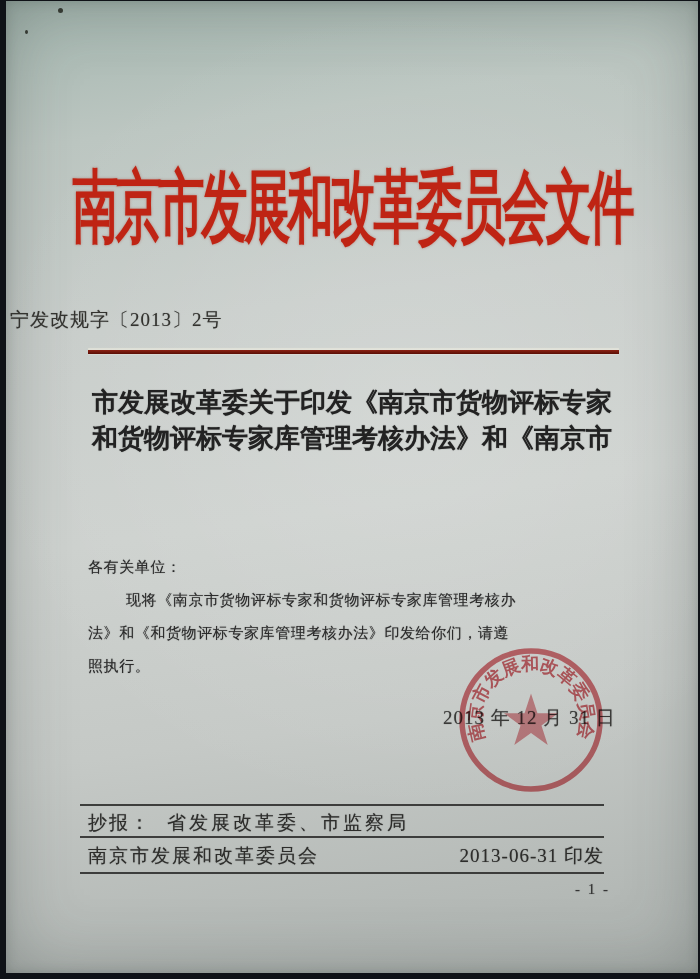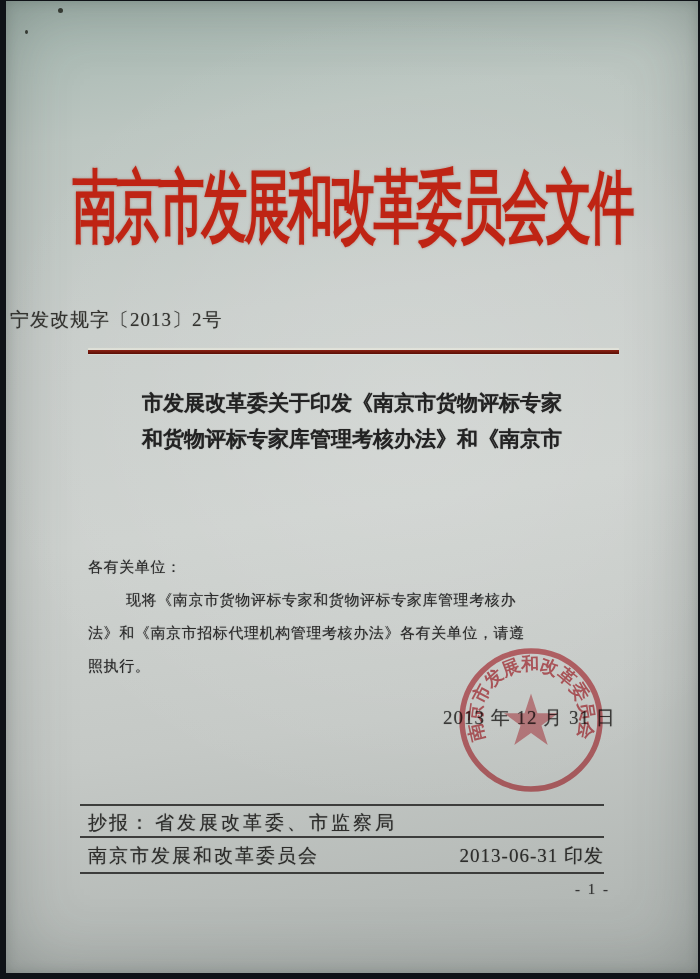--- a/index.html
+++ b/index.html
@@ -33,21 +33,21 @@
     font-size:19px;letter-spacing:1px;color:#33332f;
     text-shadow:0 0 1px rgba(40,40,40,.45);
   }
   .red-rule{
     position:absolute;top:349px;left:82px;width:531px;height:4px;
     background:linear-gradient(#8c2214,#5a0e05);
     box-shadow:0 -2px 1px rgba(240,238,226,.55), 0 1px 1px rgba(240,238,226,.35);
   }
   .title-block{
     position:absolute;top:384px;left:0;width:100%;text-align:center;
-    font-size:21px;font-weight:700;line-height:36px;color:#222;
+    font-size:26px;font-weight:700;line-height:36px;color:#222;
     text-shadow:0 0 1px rgba(20,20,20,.55);
     white-space:nowrap;
   }
   .body-block{
     position:absolute;top:550px;left:82px;width:540px;
     font-size:15px;line-height:33px;letter-spacing:.6px;color:#2b2b2b;
     text-shadow:0 0 1px rgba(40,40,40,.5);
   }
   .body-line{white-space:nowrap;}
   .body-line.indent{text-indent:38px;}
@@ -63,21 +63,21 @@
   }
   .hr{position:absolute;left:74px;width:524px;height:2px;background:#2f2f2d;opacity:.9;}
   .hr1{top:803px;}.hr2{top:835px;}.hr3{top:871px;}
   .footer-row{
     position:absolute;left:74px;width:524px;padding-left:8px;box-sizing:border-box;
     font-size:19px;letter-spacing:2px;color:#2d2d2b;
     text-shadow:0 0 1px rgba(40,40,40,.5);
     white-space:nowrap;
   }
   .row1{top:809px;}
-  .row1 .copy-to{margin-left:4px;letter-spacing:3px;}
+  .row1 .copy-to{margin-left:16px;letter-spacing:3px;}
   .row2{top:842px;display:flex;justify-content:space-between;}
   .row2 .print-date{letter-spacing:1px;}
   .page-number{
     position:absolute;right:88px;top:880px;
     font-size:15px;letter-spacing:2px;color:#333;
     text-shadow:0 0 1px rgba(40,40,40,.5);
   }
 </style>
 </head>
 <body>
@@ -94,21 +94,21 @@
   <div class="red-rule"></div>
 
   <div class="title-block">
     <div>市发展改革委关于印发《南京市货物评标专家</div>
     <div>和货物评标专家库管理考核办法》和《南京市</div>
   </div>
 
   <div class="body-block">
     <div class="body-line">各有关单位：</div>
     <div class="body-line indent">现将《南京市货物评标专家和货物评标专家库管理考核办</div>
-    <div class="body-line">法》和《南京市招标代理机构管理考核办法》各有关单位，请遵</div>
+    <div class="body-line">法》和《和货物评标专家库管理考核办法》印发给你们，请遵</div>
     <div class="body-line">照执行。</div>
   </div>
 
   <div class="date-line">2013 年 12 月 31 日</div>
 
   <svg class="seal" viewBox="-80 -80 160 160">
     <defs>
       <path id="sealArc" d="M -46 19.5 A 50 50 0 1 1 46 19.5" fill="none"></path>
     </defs>
     <circle r="69" fill="none" stroke="#d5545c" stroke-width="5.5" opacity="0.85"></circle>

